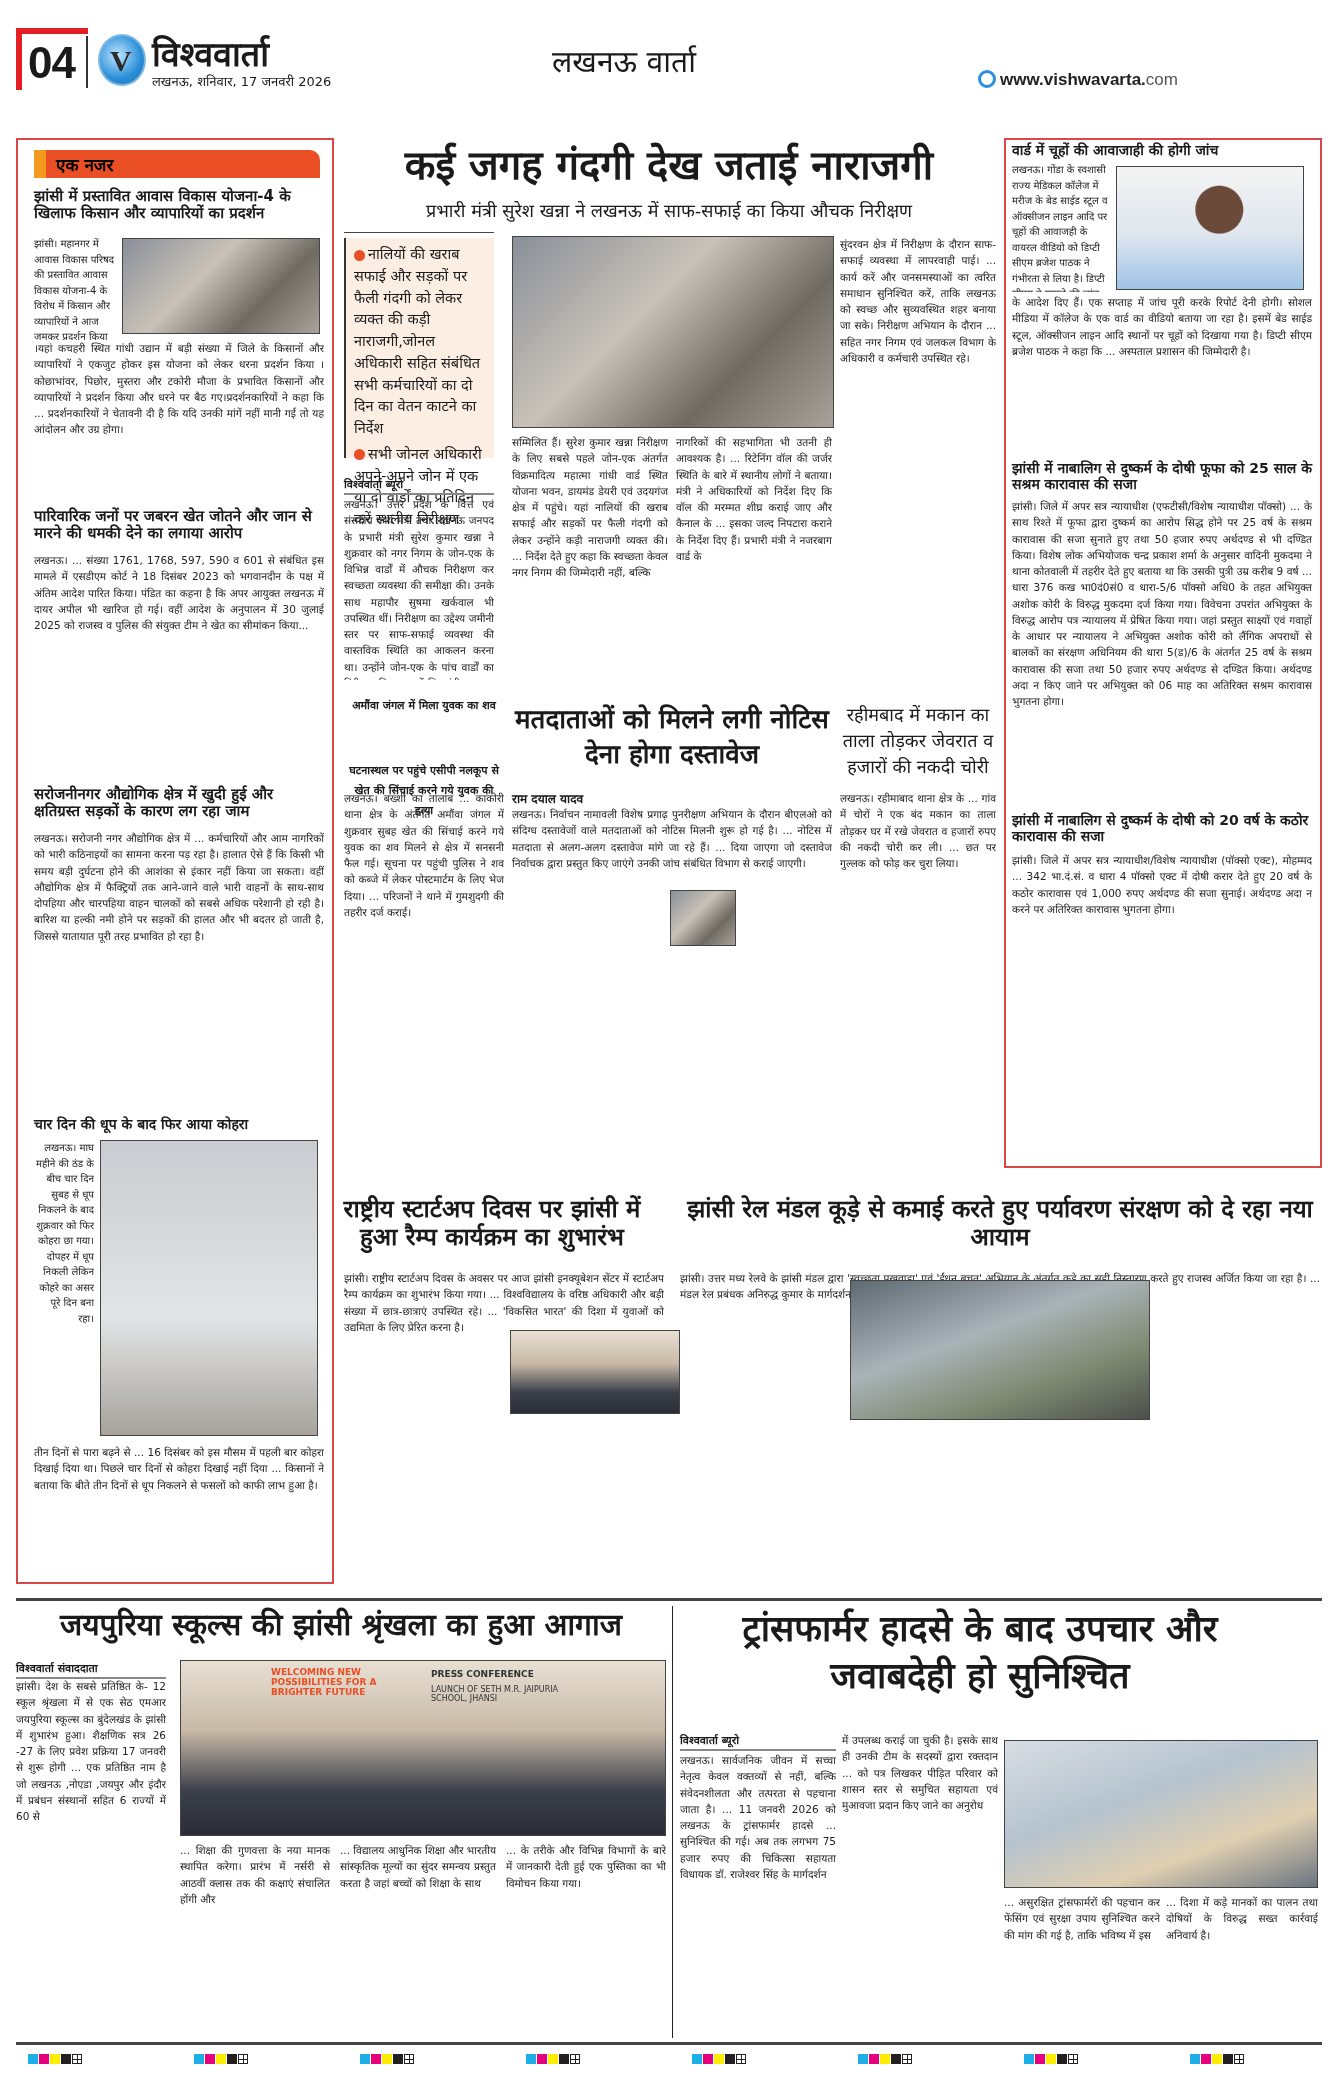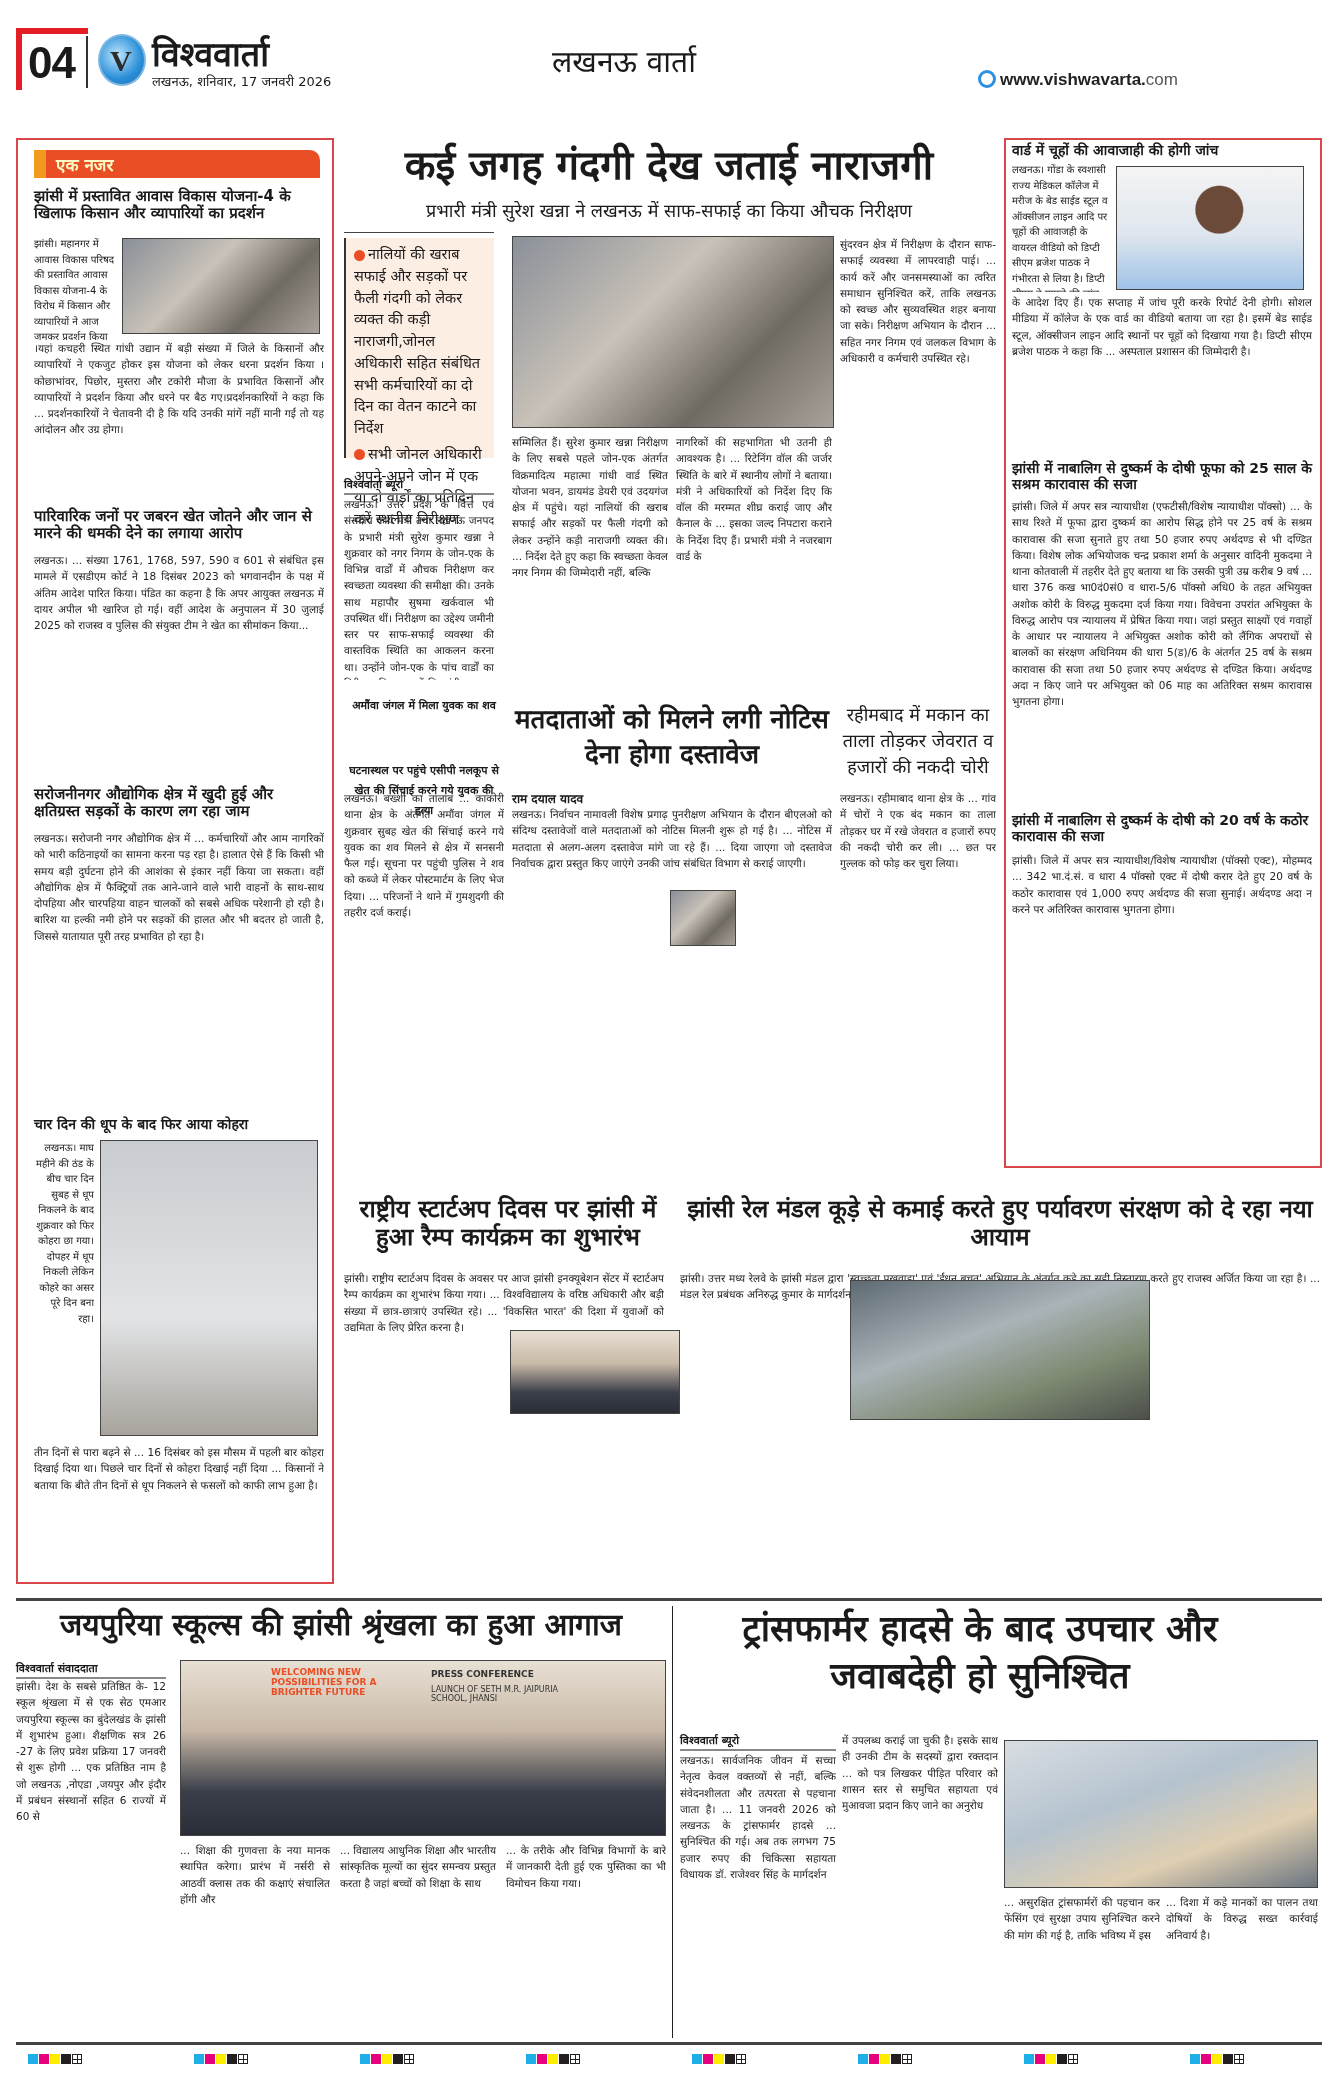--- a/index.html
+++ b/index.html
@@ -21,21 +21,21 @@
   
   .frame { border: 2px solid #d9474b; }
   .headline { font-weight: bold; line-height: 1.15; }
   .body-text { font-size: 10.5px; line-height: 1.55; color: #222; text-align: justify; overflow: hidden; }
   .photo { background: linear-gradient(135deg, #8a8f99, #c9c2b8 40%, #6f6a62 70%, #a9a29a); border: 1px solid #444; }
   .photo.fog { background: linear-gradient(180deg, #c9ccd0, #e2e4e6 60%, #a7a39c); }
   .photo.train { background: linear-gradient(160deg, #5e6a72, #aab3b8 40%, #7e8a72 70%, #4b4f4a); }
   .photo.event { background: linear-gradient(180deg, #e8e0d4, #c8b8a6 40%, #3b3f4a 75%, #2a2d36); }
   .photo.hosp { background: linear-gradient(160deg, #d8dde2, #b5c3cf 40%, #e0cfb1 70%, #6b7580); }
   .photo.portrait { background: radial-gradient(circle at 55% 35%, #6b4a3a 0 18%, transparent 19%), linear-gradient(180deg, #f4f4f4, #dfe6ee 55%, #9fc3e8); }
-  .ek-najar { left: 34px; top: 150px; width: 286px; height: 28px; background: #e94e24; border-left: 12px solid #f39a1e; border-radius: 0 10px 0 0; color: #fef9c3; font-size: 17px; font-weight: bold; padding: 3px 10px; }
+  .ek-najar { left: 34px; top: 150px; width: 286px; height: 28px; background: #e94e24; border-left: 12px solid #f39a1e; border-radius: 0 10px 0 0; color: #000000; font-size: 17px; font-weight: bold; padding: 3px 10px; }
   .byline { font-size: 11px; font-weight: bold; border-bottom: 2px solid #888; padding-bottom: 2px; }
   .highlight-box { background: #fdeee4; border-left: 2px solid #333; padding: 6px 8px; font-size: 14.5px; line-height: 1.5; }
   .bullet { display: inline-block; width: 11px; height: 11px; border-radius: 50%; background: #e94e24; margin-right: 3px; vertical-align: middle; }
   .hr { background: #444; height: 3px; }
   .vline { background: #222; width: 1px; }
   .cmyk { position: absolute; top: 2054px; display: flex; gap: 1px; }
   .cmyk div { width: 10px; height: 10px; }
   .cmyk .reg { border: 1px solid #222; background: linear-gradient(#222,#222) center/1px 100% no-repeat, linear-gradient(#222,#222) center/100% 1px no-repeat; }
 </style>
 </head>
@@ -104,21 +104,21 @@
 <div class="abs body-text" style="left:1012px;top:162px;width:100px;height:130px;font-size:10px;text-align:left;">लखनऊ। गोंडा के स्वशासी राज्य मेडिकल कॉलेज में मरीज के बेड साईड स्टूल व ऑक्सीजन लाइन आदि पर चूहों की आवाजही के वायरल वीडियो को डिप्टी सीएम ब्रजेश पाठक ने गंभीरता से लिया है। डिप्टी सीएम ने मामले की जांच</div>
 <div class="abs photo portrait" style="left:1116px;top:166px;width:188px;height:124px;"></div>
 <div class="abs body-text" style="left:1012px;top:294px;width:300px;height:160px;">के आदेश दिए हैं। एक सप्ताह में जांच पूरी करके रिपोर्ट देनी होगी। सोशल मीडिया में कॉलेज के एक वार्ड का वीडियो बताया जा रहा है। इसमें बेड साईड स्टूल, ऑक्सीजन लाइन आदि स्थानों पर चूहों को दिखाया गया है। डिप्टी सीएम ब्रजेश पाठक ने कहा कि ... अस्पताल प्रशासन की जिम्मेदारी है।</div>
 
 <div class="abs headline" style="left:1012px;top:460px;width:300px;font-size:14px;">झांसी में नाबालिग से दुष्कर्म के दोषी फूफा को 25 साल के सश्रम कारावास की सजा</div>
 <div class="abs body-text" style="left:1012px;top:498px;width:300px;height:310px;">झांसी। जिले में अपर सत्र न्यायाधीश (एफटीसी/विशेष न्यायाधीश पॉक्सो) ... के साथ रिश्ते में फूफा द्वारा दुष्कर्म का आरोप सिद्ध होने पर 25 वर्ष के सश्रम कारावास की सजा सुनाते हुए तथा 50 हजार रुपए अर्थदण्ड से भी दण्डित किया। विशेष लोक अभियोजक चन्द्र प्रकाश शर्मा के अनुसार वादिनी मुकदमा ने थाना कोतवाली में तहरीर देते हुए बताया था कि उसकी पुत्री उम्र करीब 9 वर्ष ... धारा 376 कख भा0दं0सं0 व धारा-5/6 पॉक्सो अधि0 के तहत अभियुक्त अशोक कोरी के विरुद्ध मुकदमा दर्ज किया गया। विवेचना उपरांत अभियुक्त के विरुद्ध आरोप पत्र न्यायालय में प्रेषित किया गया। जहां प्रस्तुत साक्ष्यों एवं गवाहों के आधार पर न्यायालय ने अभियुक्त अशोक कोरी को लैंगिक अपराधों से बालकों का संरक्षण अधिनियम की धारा 5(ड)/6 के अंतर्गत 25 वर्ष के सश्रम कारावास की सजा तथा 50 हजार रुपए अर्थदण्ड से दण्डित किया। अर्थदण्ड अदा न किए जाने पर अभियुक्त को 06 माह का अतिरिक्त सश्रम कारावास भुगतना होगा।</div>
 
 <div class="abs headline" style="left:1012px;top:812px;width:300px;font-size:14px;">झांसी में नाबालिग से दुष्कर्म के दोषी को 20 वर्ष के कठोर कारावास की सजा</div>
 <div class="abs body-text" style="left:1012px;top:852px;width:300px;height:308px;">झांसी। जिले में अपर सत्र न्यायाधीश/विशेष न्यायाधीश (पॉक्सो एक्ट), मोहम्मद ... 342 भा.दं.सं. व धारा 4 पॉक्सो एक्ट में दोषी करार देते हुए 20 वर्ष के कठोर कारावास एवं 1,000 रुपए अर्थदण्ड की सजा सुनाई। अर्थदण्ड अदा न करने पर अतिरिक्त कारावास भुगतना होगा।</div>
 
-<div class="abs headline" style="left:348px;top:1196px;width:320px;font-size:24px;text-align:center;">राष्ट्रीय स्टार्टअप दिवस पर झांसी में हुआ रैम्प कार्यक्रम का शुभारंभ</div>
+<div class="abs headline" style="left:332px;top:1196px;width:320px;font-size:24px;text-align:center;">राष्ट्रीय स्टार्टअप दिवस पर झांसी में हुआ रैम्प कार्यक्रम का शुभारंभ</div>
 <div class="abs body-text" style="left:344px;top:1270px;width:320px;height:320px;">झांसी। राष्ट्रीय स्टार्टअप दिवस के अवसर पर आज झांसी इनक्यूबेशन सेंटर में स्टार्टअप रैम्प कार्यक्रम का शुभारंभ किया गया। ... विश्वविद्यालय के वरिष्ठ अधिकारी और बड़ी संख्या में छात्र-छात्राएं उपस्थित रहे। ... 'विकसित भारत' की दिशा में युवाओं को उद्यमिता के लिए प्रेरित करना है।</div>
 <div class="abs photo event" style="left:510px;top:1330px;width:170px;height:84px;"></div>
 
 <div class="abs headline" style="left:680px;top:1196px;width:640px;font-size:24px;text-align:center;">झांसी रेल मंडल कूड़े से कमाई करते हुए पर्यावरण संरक्षण को दे रहा नया आयाम</div>
 <div class="abs body-text" style="left:680px;top:1270px;width:640px;height:320px;">झांसी। उत्तर मध्य रेलवे के झांसी मंडल द्वारा 'स्वच्छता पखवाड़ा' एवं 'ईंधन बचत' अभियान के अंतर्गत कूड़े का सही निस्तारण करते हुए राजस्व अर्जित किया जा रहा है। ... मंडल रेल प्रबंधक अनिरुद्ध कुमार के मार्गदर्शन में ... संरक्षण की दिशा में रेलवे का महत्वपूर्ण कदम साबित होगा।</div>
 <div class="abs photo train" style="left:850px;top:1280px;width:300px;height:140px;"></div>
 
 <div class="abs hr" style="left:16px;top:1598px;width:1306px;"></div>
 
 <div class="abs headline" style="left:16px;top:1608px;width:650px;font-size:30px;text-align:center;">जयपुरिया स्कूल्स की झांसी श्रृंखला का हुआ आगाज</div>

